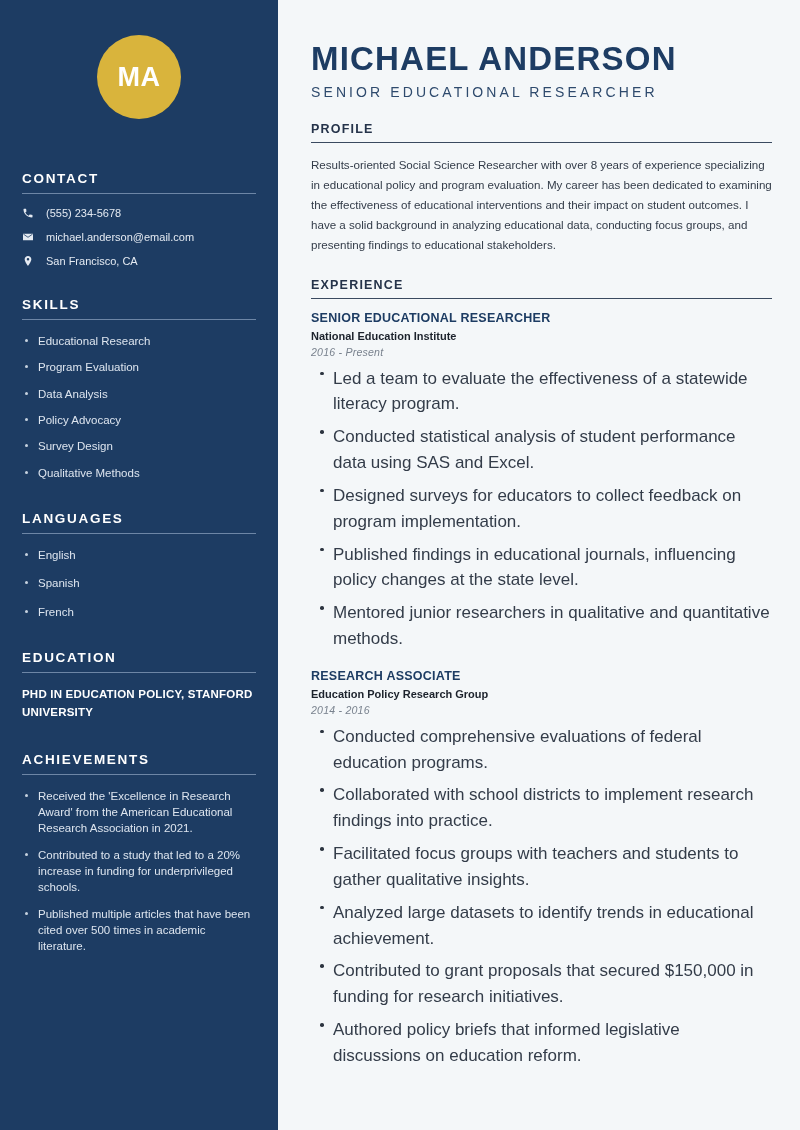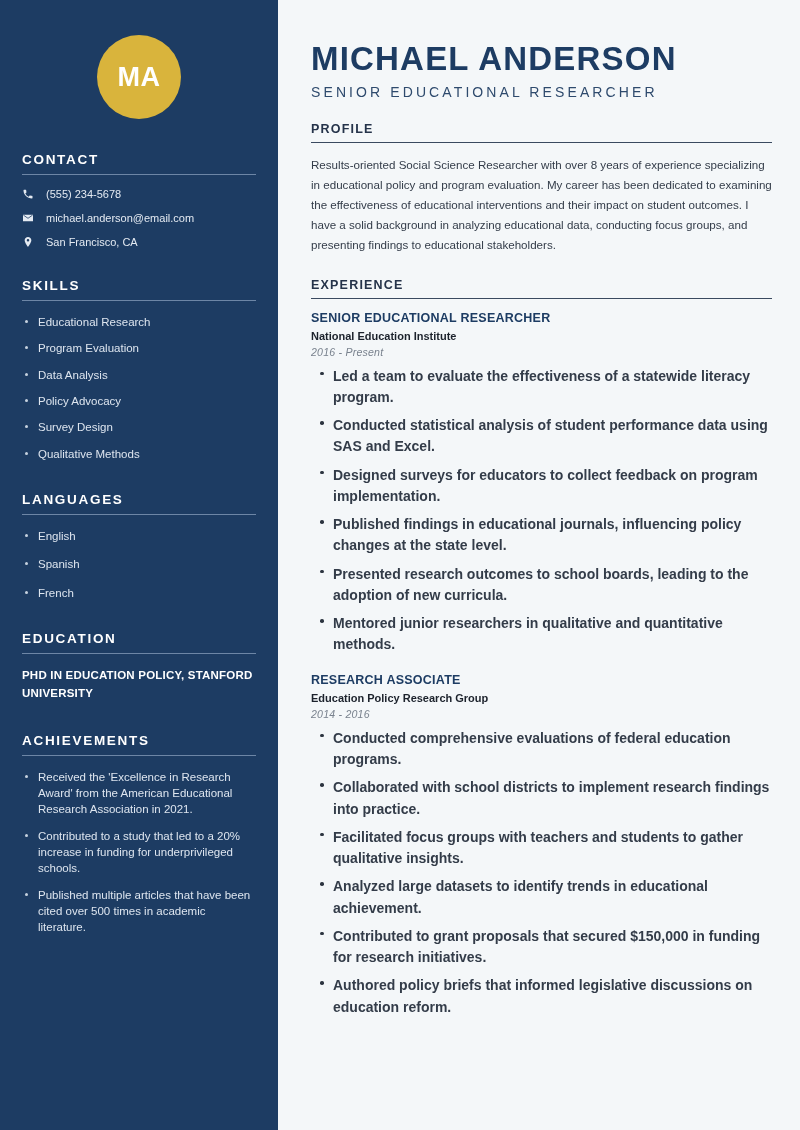--- a/index.html
+++ b/index.html
@@ -50,21 +50,21 @@
     justify-content: center;
     color: #ffffff;
     font-size: 27px;
     font-weight: bold;
     letter-spacing: 0.5px;
   }
 
   .side-section {
     margin-top: 30px;
   }
-  .side-section.first { margin-top: 33px; }
+  .side-section.first { margin-top: 52px; }
 
   .side-heading {
     font-size: 13.5px;
     font-weight: bold;
     letter-spacing: 1.7px;
     color: #ffffff;
     text-transform: uppercase;
     padding-bottom: 7px;
   }
 
@@ -195,24 +195,23 @@
   }
 
   ul.exp-list {
     list-style: none;
     margin-top: 8px;
   }
   ul.exp-list li {
     position: relative;
     padding-left: 22px;
     margin-bottom: 7px;
-    font-size: 14px;
+    font-size: 17px;
     line-height: 1.52;
     color: #333c49;
-    font-weight: bold;
   }
   ul.exp-list li::before {
     content: "";
     position: absolute;
     left: 9px;
     top: 6px;
     width: 3.5px;
     height: 3.5px;
     border-radius: 50%;
     background: #2c3440;
@@ -323,21 +322,20 @@
 
       <div class="exp-entry">
         <div class="exp-title">SENIOR EDUCATIONAL RESEARCHER</div>
         <div class="exp-company">National Education Institute</div>
         <div class="exp-dates">2016 - Present</div>
         <ul class="exp-list">
           <li>Led a team to evaluate the effectiveness of a statewide literacy program.</li>
           <li>Conducted statistical analysis of student performance data using SAS and Excel.</li>
           <li>Designed surveys for educators to collect feedback on program implementation.</li>
           <li>Published findings in educational journals, influencing policy changes at the state level.</li>
-          <li>Presented research outcomes to school boards, leading to the adoption of new curricula.</li>
           <li>Mentored junior researchers in qualitative and quantitative methods.</li>
         </ul>
       </div>
 
       <div class="exp-entry">
         <div class="exp-title">RESEARCH ASSOCIATE</div>
         <div class="exp-company">Education Policy Research Group</div>
         <div class="exp-dates">2014 - 2016</div>
         <ul class="exp-list">
           <li>Conducted comprehensive evaluations of federal education programs.</li>

